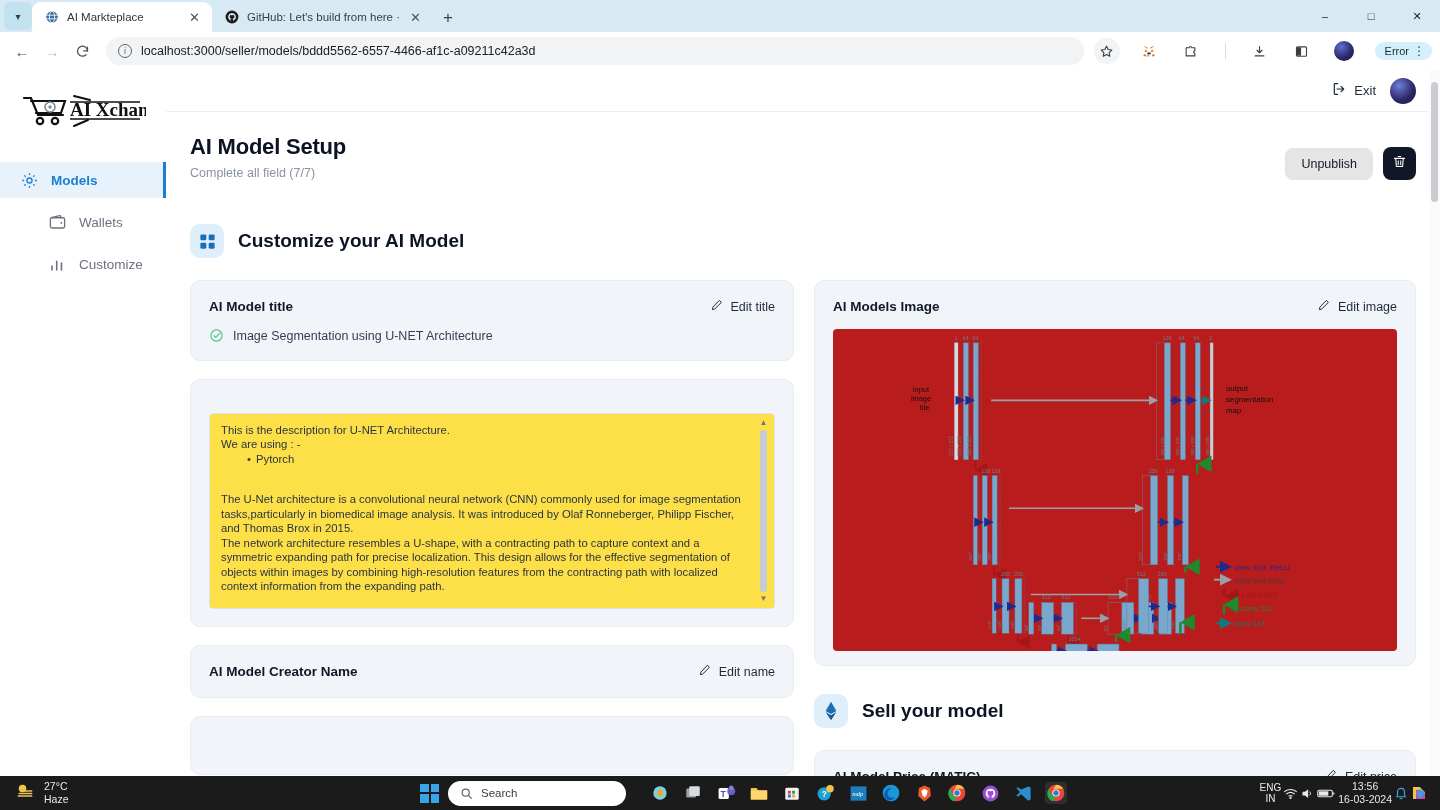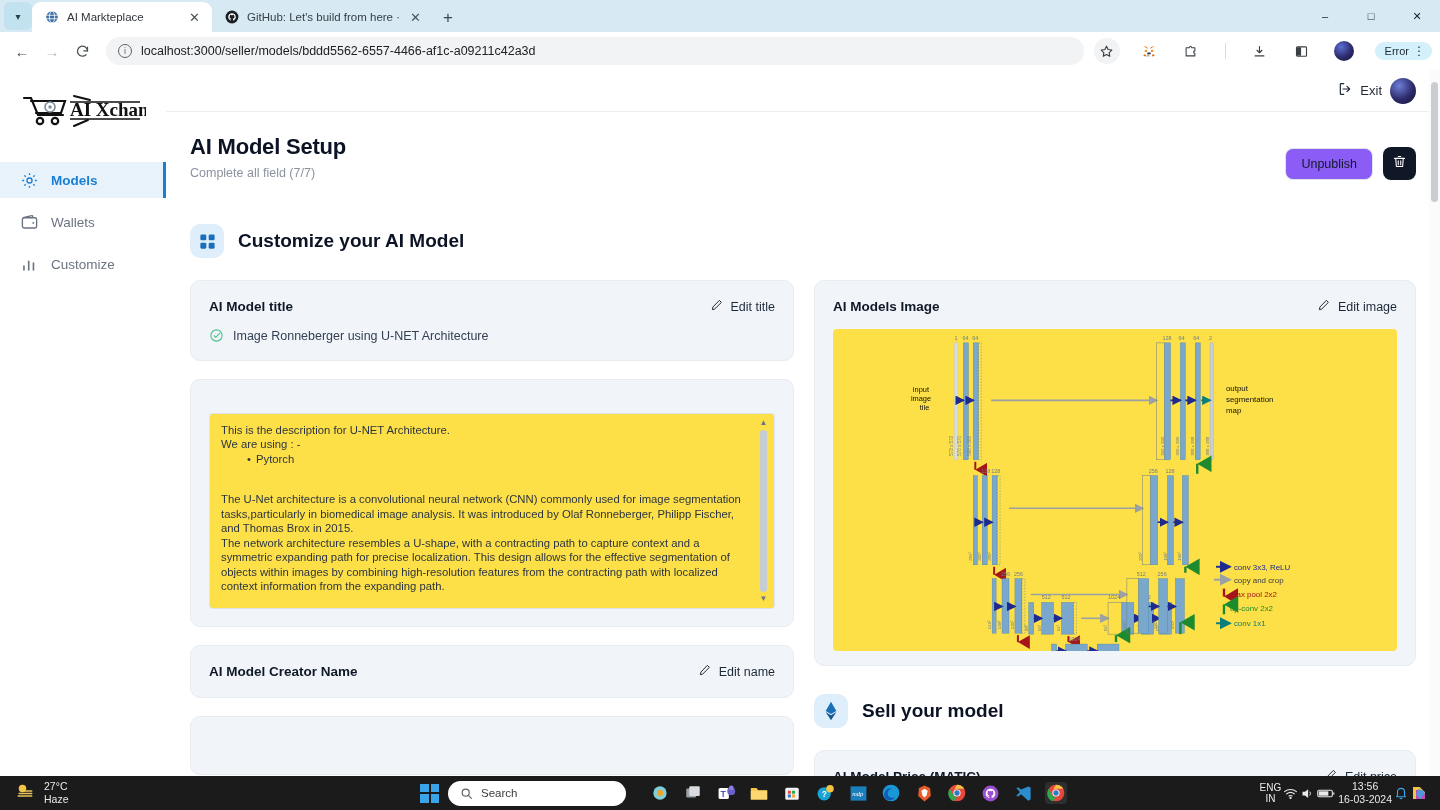--- a/index.html
+++ b/index.html
@@ -84,46 +84,46 @@
     background: #ffffff; display: flex; overflow: hidden;
   }
   .sidebar {
     width: 166px; flex: 0 0 166px; background: #ffffff; padding-top: 14px;
   }
   .logo-wrap { padding: 6px 0 26px 18px; }
   .side-item {
     height: 36px; display: flex; align-items: center; gap: 12px;
     padding-left: 20px; font-size: 13.5px; color: #6b7280; position: relative;
   }
-  .side-item + .side-item { margin-top: 6px; }
+  .side-item + .side-item { margin-top: 6px; margin-left: 28px; }
   .side-item.active { background: #e8f2fb; color: #1a7fd4; font-weight: 600; }
   .side-item.active::after {
     content: ""; position: absolute; right: 0; top: 0; bottom: 0; width: 3px;
     background: #1a7fd4;
   }
   .side-ic { width: 19px; height: 19px; flex: 0 0 19px; }
 
   .content-col { flex: 1 1 auto; position: relative; }
   .topbar {
     height: 42px; display: flex; align-items: center; justify-content: flex-end;
-    padding-right: 24px; gap: 8px; border-bottom: 1px solid #eceff1;
+    padding-right: 24px; gap: 14px; border-bottom: 1px solid #eceff1;
   }
   .exit-btn { display: flex; align-items: center; gap: 7px; font-size: 13px; color: #1f2937; }
   .user-av {
     width: 26px; height: 26px; border-radius: 50%;
     background: radial-gradient(circle at 35% 30%, #6d7fd8 0%, #2e2a6b 55%, #121230 100%);
   }
 
   .page { padding: 22px 24px 0 24px; height: calc(100% - 42px); overflow: hidden; position: relative; }
   .page-head { display: flex; align-items: flex-end; justify-content: space-between; }
   .page-title { font-size: 22px; font-weight: 700; color: #0b1324; letter-spacing: -0.2px; }
   .page-sub { font-size: 12.5px; color: #8a93a0; margin-top: 6px; }
   .head-actions { display: flex; align-items: center; gap: 10px; padding-top: 4px; }
   .btn-outline {
-    border: 1px solid #dfe3e8; background: #8b5cf6; border-radius: 8px;
+    border: 1px solid #dfe3e8; background: #e5e5e5; border-radius: 8px;
     padding: 8px 15px; font-size: 12.5px; color: #101828;
   }
   .btn-dark {
     background: #101828; border-radius: 8px; width: 33px; height: 33px;
     display: flex; align-items: center; justify-content: center;
   }
 
   .section-head { display: flex; align-items: center; gap: 14px; margin: 44px 0 22px 0; }
   .sec-ic-wrap {
     width: 34px; height: 34px; border-radius: 10px; background: #deeefb;
@@ -158,21 +158,21 @@
   .scroll-track {
     position: absolute; right: 5px; top: 5px; bottom: 5px; width: 11px;
     display: flex; flex-direction: column; align-items: center; justify-content: space-between;
   }
   .scroll-arrow { font-size: 8px; color: #6b7785; line-height: 1; }
   .scroll-thumb { width: 7px; background: #c6ccd4; border-radius: 3px; flex: 1 1 auto; margin: 3px 0; }
 
   
   .img-card { padding-bottom: 14px; }
   .unet-frame {
-    margin-top: 14px; background: #fde047; border-radius: 4px;
+    margin-top: 14px; background: #b91c1c; border-radius: 4px;
     height: 322px; position: relative; overflow: hidden;
   }
   .unet-svg { display: block; width: 100%; height: 100%; }
 
   .price-card-head { display:flex; align-items:center; justify-content:space-between; }
 
   
   .taskbar {
     position: absolute; left: 0; right: 0; bottom: 0; height: 34px;
     background: #1b1b1b; display: flex; align-items: center; color: #e9e9e9;
@@ -413,21 +413,21 @@
                   <span>Edit title</span>
                 </span>
               </div>
               <div class="card-value">
                 <span class="check-ic">
                   <svg width="15" height="15" viewBox="0 0 24 24" fill="none" stroke="#53c08b" stroke-width="1.8" stroke-linecap="round" stroke-linejoin="round">
                       <circle cx="12" cy="12" r="9"></circle>
                       <path d="M8 12.3l2.7 2.7L17 8.5"></path>
                     </svg>
                 </span>
-                <span>Image Ronneberger using U-NET Architecture</span>
+                <span>Image Segmentation using U-NET Architecture</span>
               </div>
             </div>
 
             <div class="card">
 
               <div class="desc-box">
                 <div class="desc-text">
                   <p>This is the description for U-NET Architecture.</p>
                   <p>We are using : -</p>
                   <ul class="desc-ul">

